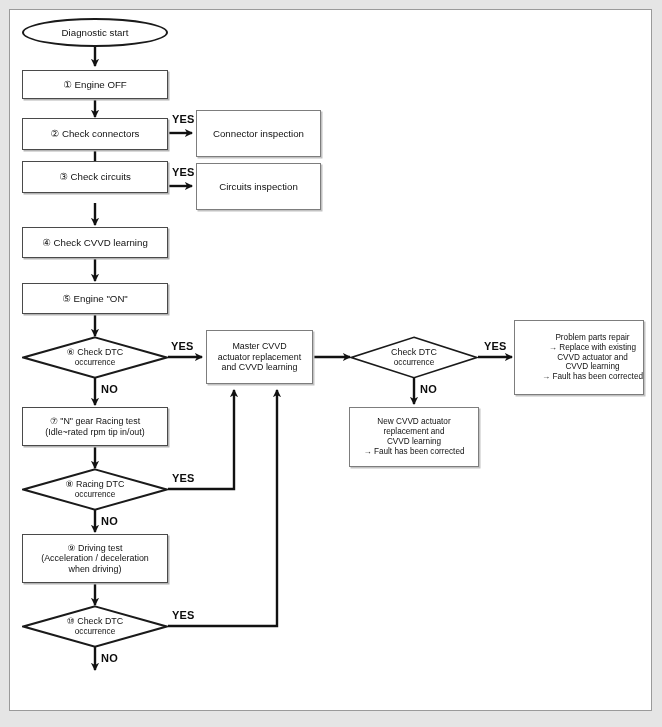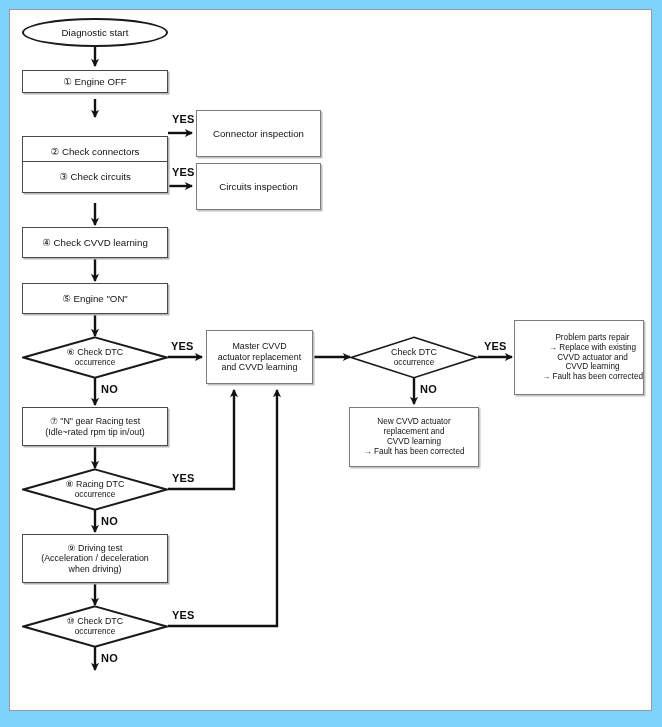--- a/index.html
+++ b/index.html
@@ -7,21 +7,21 @@
     padding: 0;
     background: #ffffff;
   }
   body {
     font-family: "Liberation Sans", sans-serif;
   }
   #page {
     position: relative;
     width: 662px;
     height: 727px;
-    background: #7dd3fc;
+    background: #e5e5e5;
     overflow: hidden;
   }
   #frame {
     position: absolute;
     left: 9px;
     top: 9px;
     width: 643px;
     height: 702px;
     border: 1px solid #9a9a9a;
     box-sizing: border-box;
@@ -145,25 +145,25 @@
       <path d="M478,357 L512,357" marker-end="url(#ah)"></path>
 
       <line x1="414" y1="378" x2="414" y2="404" marker-end="url(#ah)"></line>
     </g>
   </svg>
 
   <div class="node oval t10" style="left:22px; top:18px; width:146px; height:29px;">
     <span>Diagnostic start</span>
   </div>
 
-  <div class="node box t10" style="left:22px; top:70px; width:146px; height:23px;">
+  <div class="node box t10" style="left:22px; top:70px; width:146px; height:29px;">
     <span>① Engine OFF</span>
   </div>
 
-  <div class="node box t10" style="left:22px; top:118px; width:146px; height:32px;margin-top:18px;">
+  <div class="node box t10" style="left:22px; top:118px; width:146px; height:32px;">
     <span>② Check connectors</span>
   </div>
 
   <div class="node box-thin t10" style="left:196px; top:110px; width:125px; height:47px;">
     <span>Connector inspection</span>
   </div>
 
   <div class="node box t10" style="left:22px; top:161px; width:146px; height:32px;">
     <span>③ Check circuits</span>
   </div>

